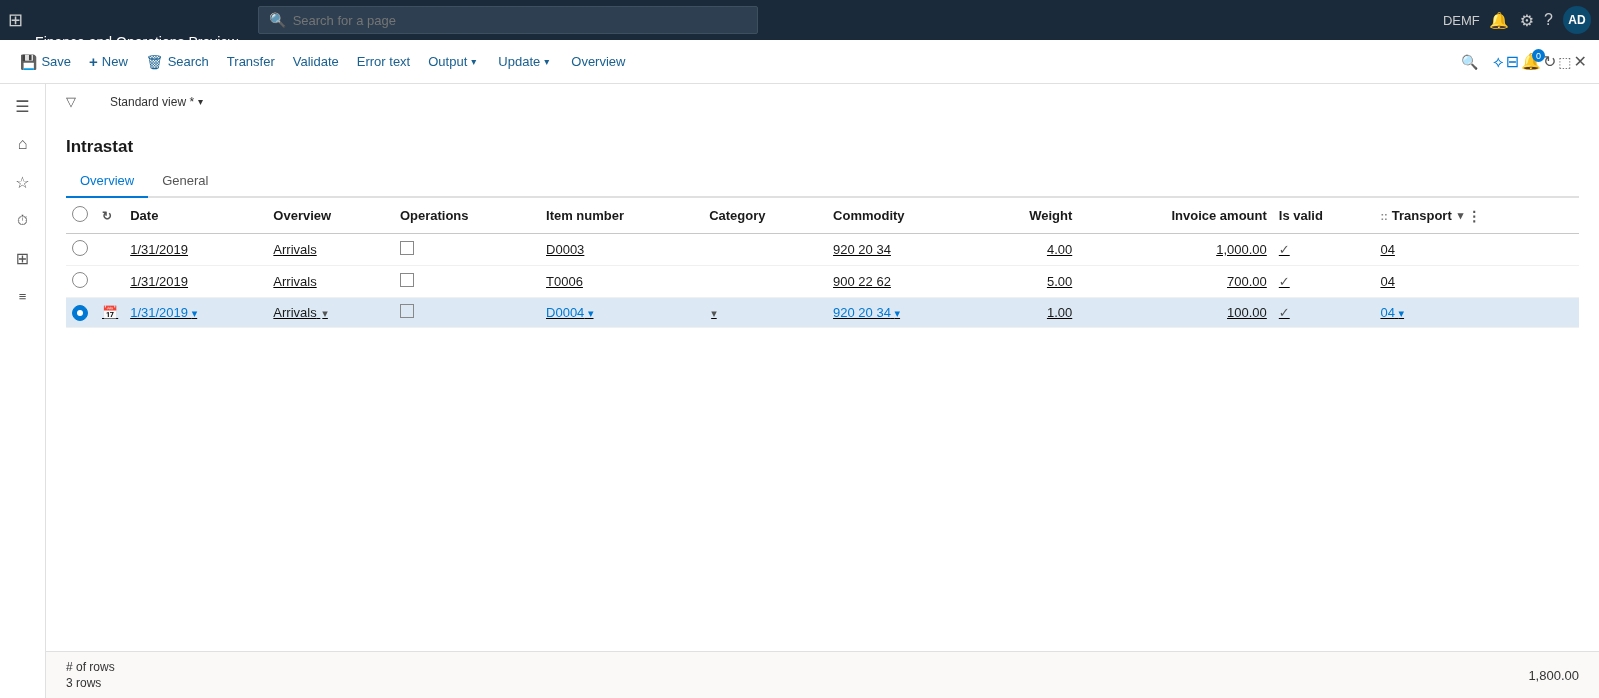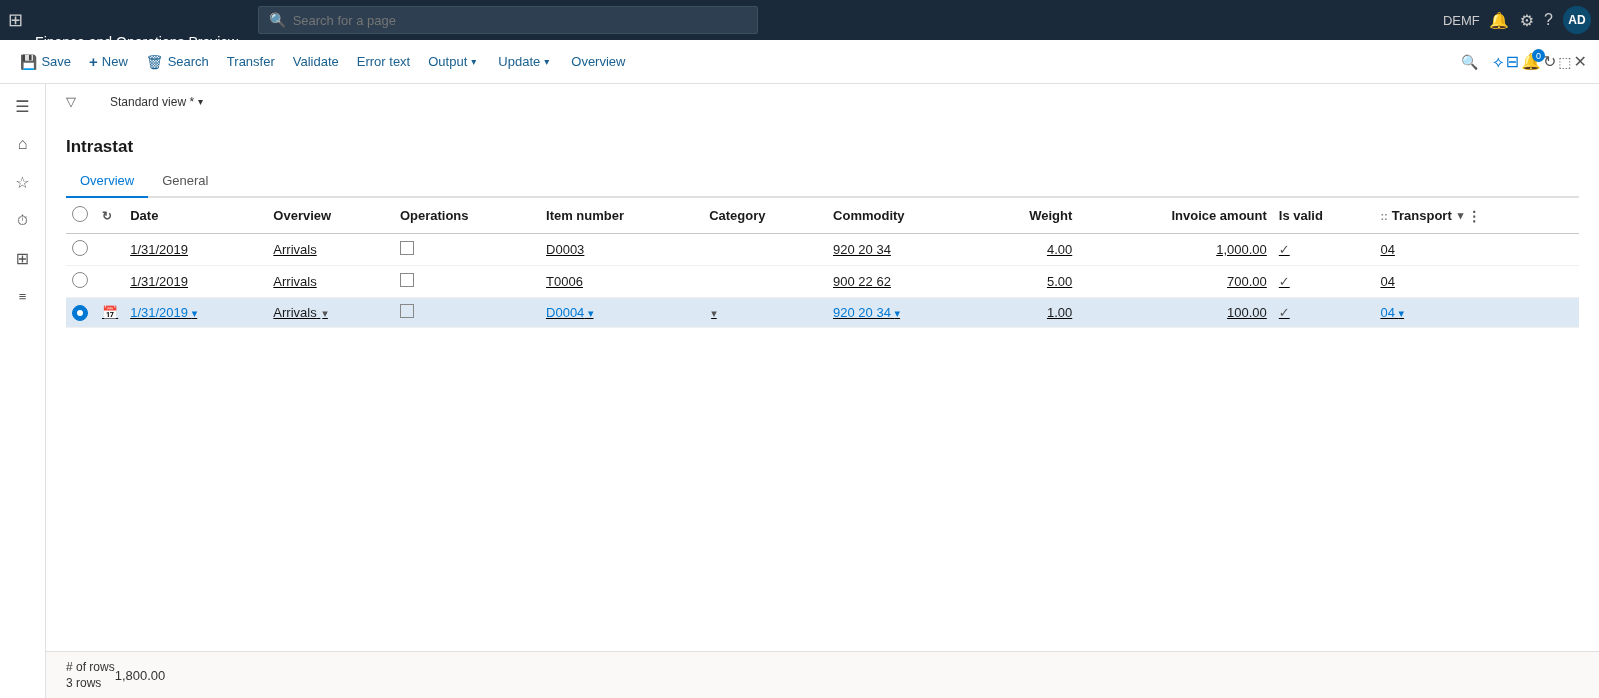--- a/index.html
+++ b/index.html
@@ -244,20 +244,21 @@
     .more-icon { color: #555; font-size: 14px; cursor: pointer; }
 
     
     .footer {
       border-top: 1px solid #e0e0e0;
       padding: 8px 20px;
       background: #faf9f8;
       font-size: 12px;
       color: #333;
       display: flex;
+      justify-content: space-between;
       align-items: center;
     }
     .footer-left { display: flex; flex-direction: column; gap: 2px; }
     .footer-total { font-size: 13px; font-weight: 500; }
   </style>
 </head>
 <body>
 
 <div class="top-nav">
   <span class="app-grid-icon">⊞</span>

